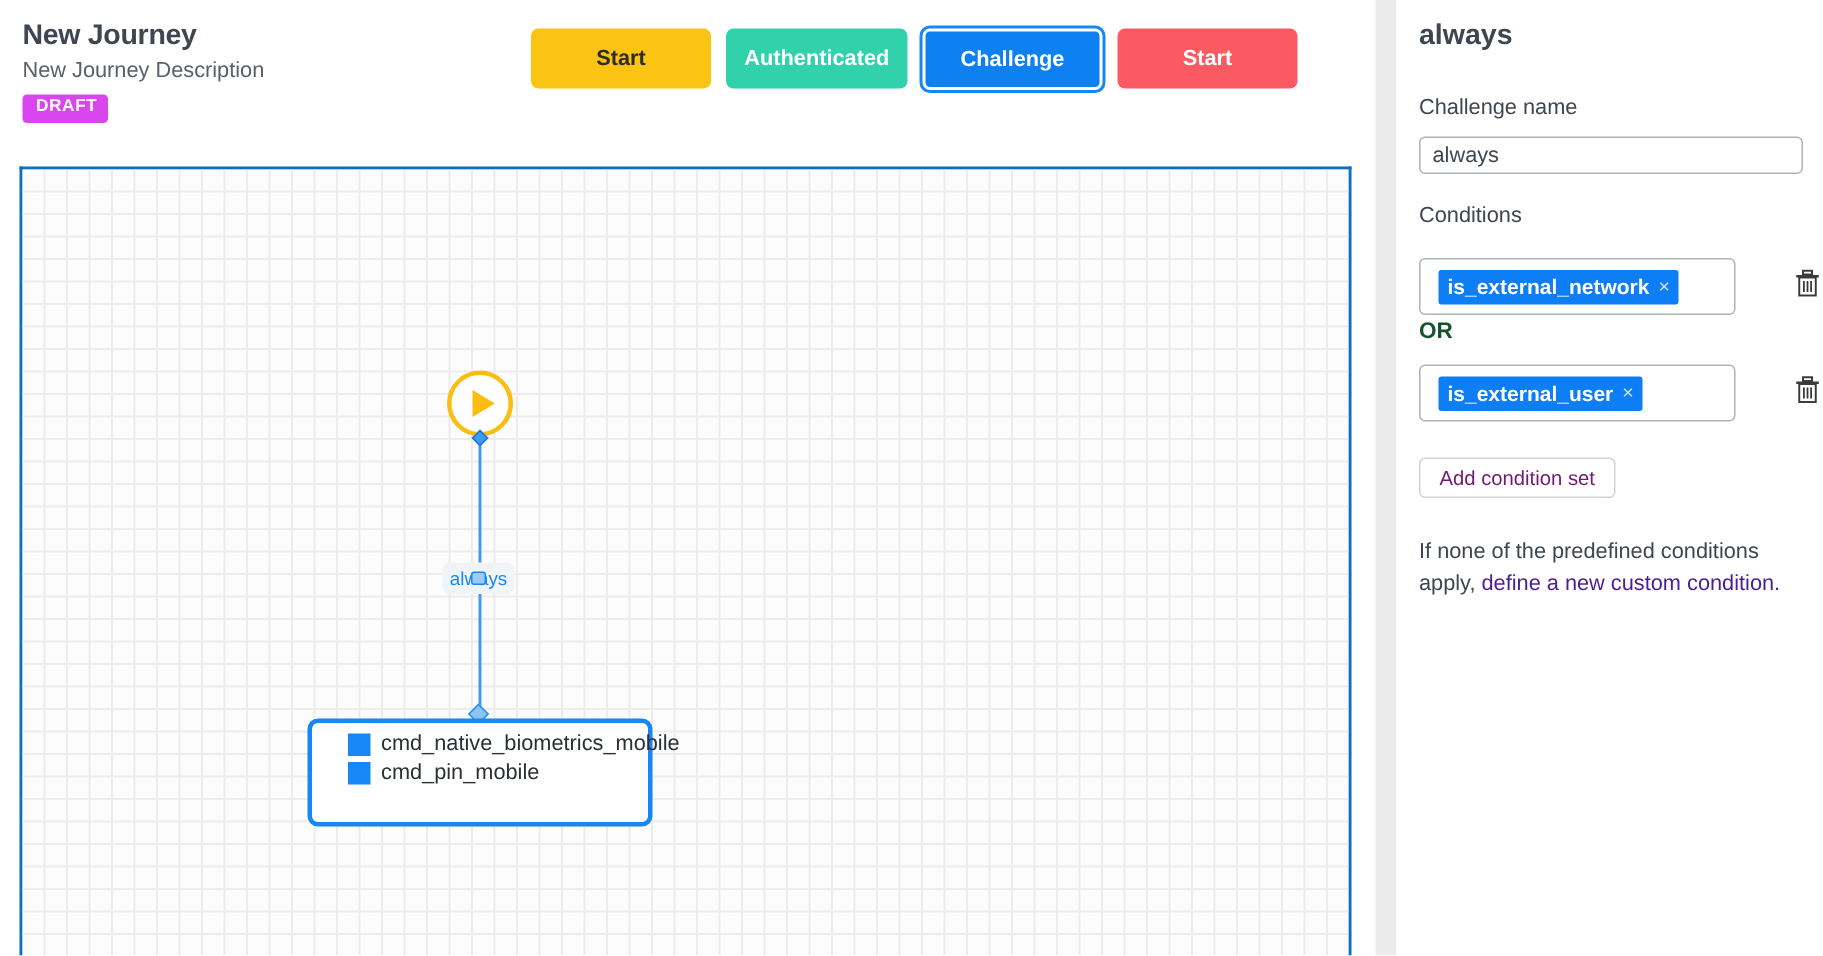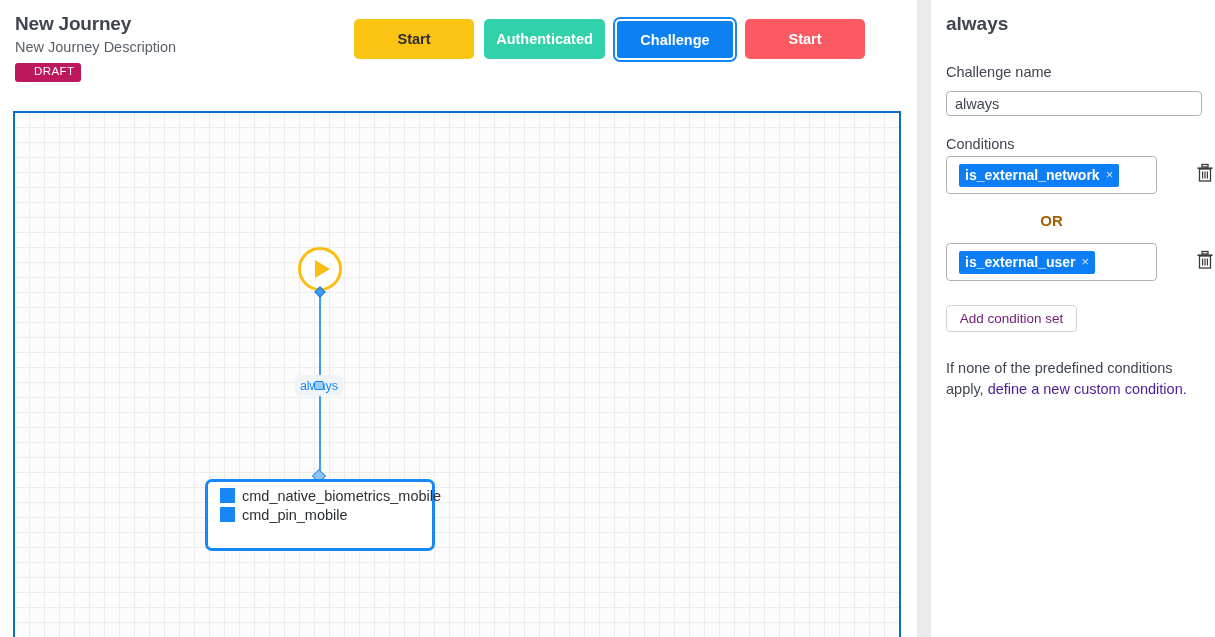--- a/index.html
+++ b/index.html
@@ -41,27 +41,28 @@
   }
   #journey-desc {
     position: absolute;
     left: 15px; top: 39px;
     font-size: 14.5px;
     color: #596068;
   }
   #draft-badge {
     position: absolute;
     left: 15px; top: 63px;
-    background: #be185d;
+    background: #d946ef;
     color: #ffffff;
     font-size: 11.5px;
     letter-spacing: 0.4px;
-    padding: 3px 7px 4px 19px;
+    padding: 3px 7px 4px 9px;
     border-radius: 3px;
     line-height: 1;
+    font-weight: bold;
   }
 
   
   #state-buttons {
     position: absolute;
     left: 354px; top: 19px;
     display: flex;
     align-items: flex-start;
     gap: 10px;
   }
@@ -195,23 +196,23 @@
   }
   #challenge-node .node-title {
     text-align: center;
     font-size: 14.5px;
     font-weight: bold;
     color: #23282d;
     margin-bottom: 3px;
   }
   #challenge-node .node-item {
     display: flex;
-    align-items: flex-start;
+    align-items: flex-end;
     gap: 7px;
-    padding-left: 12px;
+    padding-left: 24px;
     margin-bottom: 3px;
   }
   #challenge-node .node-chk {
     width: 15px; height: 15px;
     background: #1787f7;
     flex: 0 0 auto;
   }
   #challenge-node .node-label {
     font-size: 14.5px;
     color: #2b3034;
@@ -301,24 +302,23 @@
   .cond-del {
     position: absolute;
     right: 0px; top: 7px;
     width: 20px; height: 22px;
     cursor: pointer;
   }
   #or-divider {
     position: absolute;
     left: 15px; top: 212px;
     width: 211px;
-    text-align: center;
     font-size: 15px;
     font-weight: bold;
-    color: #a16207;
+    color: #14532d;
   }
   #add-condition-set {
     position: absolute;
     left: 946px; top: 305px;
     width: 131px; height: 27px;
     background: #ffffff;
     border: 1px solid #cfd3d8;
     border-radius: 4px;
     font-family: "Liberation Sans", sans-serif;
     font-size: 13.5px;
@@ -392,21 +392,21 @@
   <div id="resizer"></div>
 
   <div id="side-panel">
     <div id="panel-title">always</div>
 
     <div id="transition-name-label" class="panel-label">Challenge name</div>
     <input id="transition-name-input" type="text" value="always" style="">
 
     <div id="conditions-label" class="panel-label">Conditions</div>
 
-    <div class="cond-row" style="top:156px;">
+    <div class="cond-row" style="top:172px;">
       <div class="cond-box">
         <span class="cond-chip">
           <span>is_external_network</span>
           <span class="chip-x">×</span>
         </span>
       </div>
       <div class="cond-del">
         <svg width="20" height="22" viewBox="0 0 20 22">
           <rect x="7" y="1.5" width="6" height="2.5" fill="none" stroke="#3a3a3a" stroke-width="1.3"></rect>
           <line x1="2.5" y1="5.2" x2="17.5" y2="5.2" stroke="#3a3a3a" stroke-width="1.6"></line>

